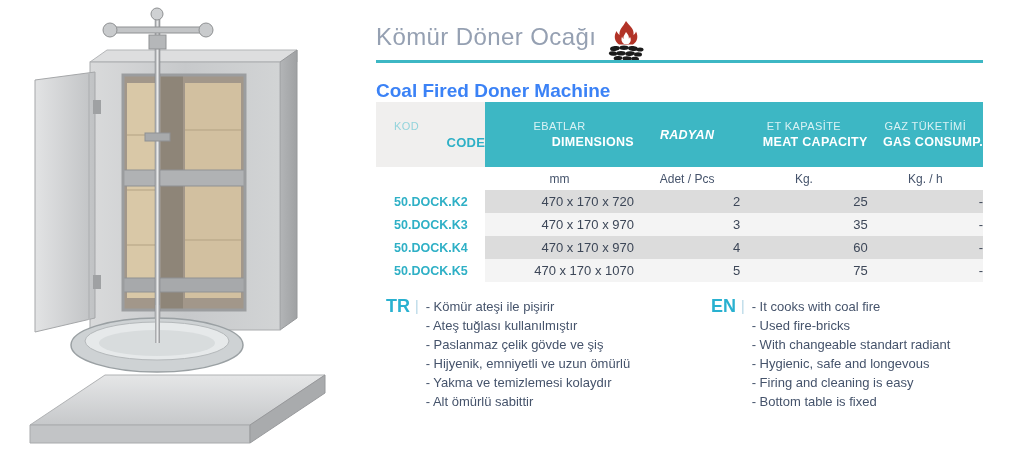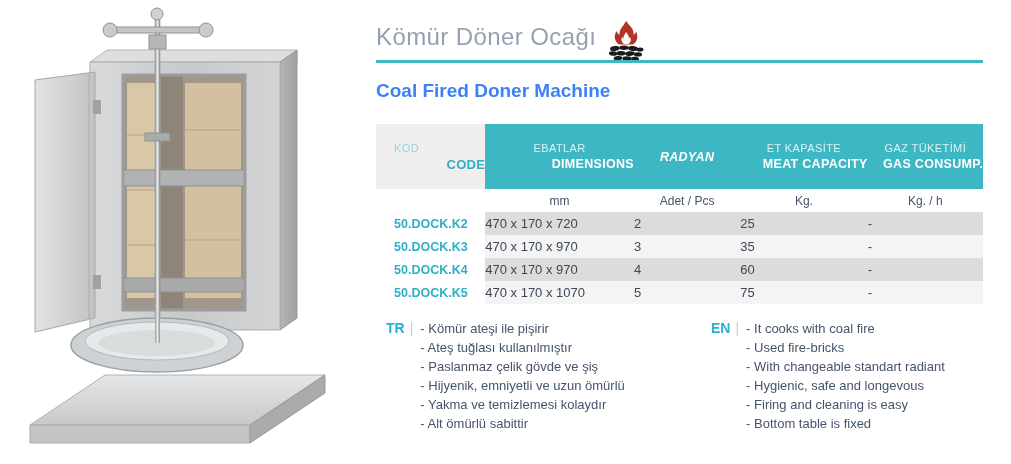--- a/index.html
+++ b/index.html
@@ -14,44 +14,44 @@
   .content { position:absolute; left:376px; top:22px; width:607px; }
 
   .title-row { display:flex; align-items:flex-start; height:38px; }
   .title { font-size:24px; font-weight:400; color:#95a0b2; letter-spacing:.4px; line-height:30px; }
   .flame-icon { margin-left:12px; margin-top:-2px; }
 
   .rule { height:3px; background:#3db7c4; }
   .subtitle { margin-top:17px; font-size:19px; font-weight:bold; color:#3b82f6; height:22px; }
 
   
-  table.spec { margin-top:22px; width:607px; border-collapse:collapse; table-layout:fixed; }
+  table.spec { width:607px; border-collapse:collapse; table-layout:fixed; }
   col.c-code{width:18%;} col.c-dims{width:24.5%;} col.c-rad{width:17.5%;} col.c-meat{width:21%;} col.c-gas{width:19%;}
 
   tr.head-row th { height:65px; vertical-align:middle; }
   th.teal-head { background:#3db7c4; text-align:center; }
   th.code-head { background:#f0efee; text-align:left; padding-left:18px; }
   .line-tr { display:block; font-size:11px; font-weight:400; color:#d9f2f4; letter-spacing:.4px; }
   .line-en { display:block; font-size:12.5px; font-weight:bold; color:#ffffff; letter-spacing:.3px; margin-top:3px;text-align:right; }
   .code-head .line-tr { color:#93d4dc; }
   .code-head .line-en { color:#2fb0c6; font-size:13px; }
   .line-solo { display:block; font-size:12.5px; font-weight:bold; color:#fff; letter-spacing:.3px;font-style:italic; }
 
   tr.units-row td { height:23px; background:#fff; text-align:center; font-size:12px; color:#45536b; }
 
-  tbody td { height:23px; text-align:left; font-size:13px; color:#3d4758; }
+  tbody td { height:23px; text-align:right; font-size:13px; color:#3d4758; }
   td.code-cell { text-align:left; padding-left:18px; font-weight:bold; font-size:12.5px; color:#2fb0c6; background:#fff; }
   tr.stripe-a td.val-cell { background:#dcdcdc; }
   tr.stripe-b td.val-cell { background:#f4f4f4; }
 
   
   .features { display:flex; margin-top:15px; padding-left:10px; }
   .feature-block { display:flex; align-items:flex-start; }
   .block-tr { width:325px; }
-  .lang-label { font-size:14px; font-weight:bold; color:#29b1d0; line-height:19px; }
+  .lang-label { font-size:18px; font-weight:bold; color:#29b1d0; line-height:19px; }
   .lang-sep { font-size:14px; color:#b4d6e5; line-height:19px; margin:0 7px 0 5px; }
   ul.feature-list { list-style:none; }
   ul.feature-list li { font-size:13px; color:#45536b; line-height:19px; white-space:nowrap; }
   ul.feature-list li::before { content:"- "; }
 </style>
 </head>
 <body>
 
 <div class="page">
 

